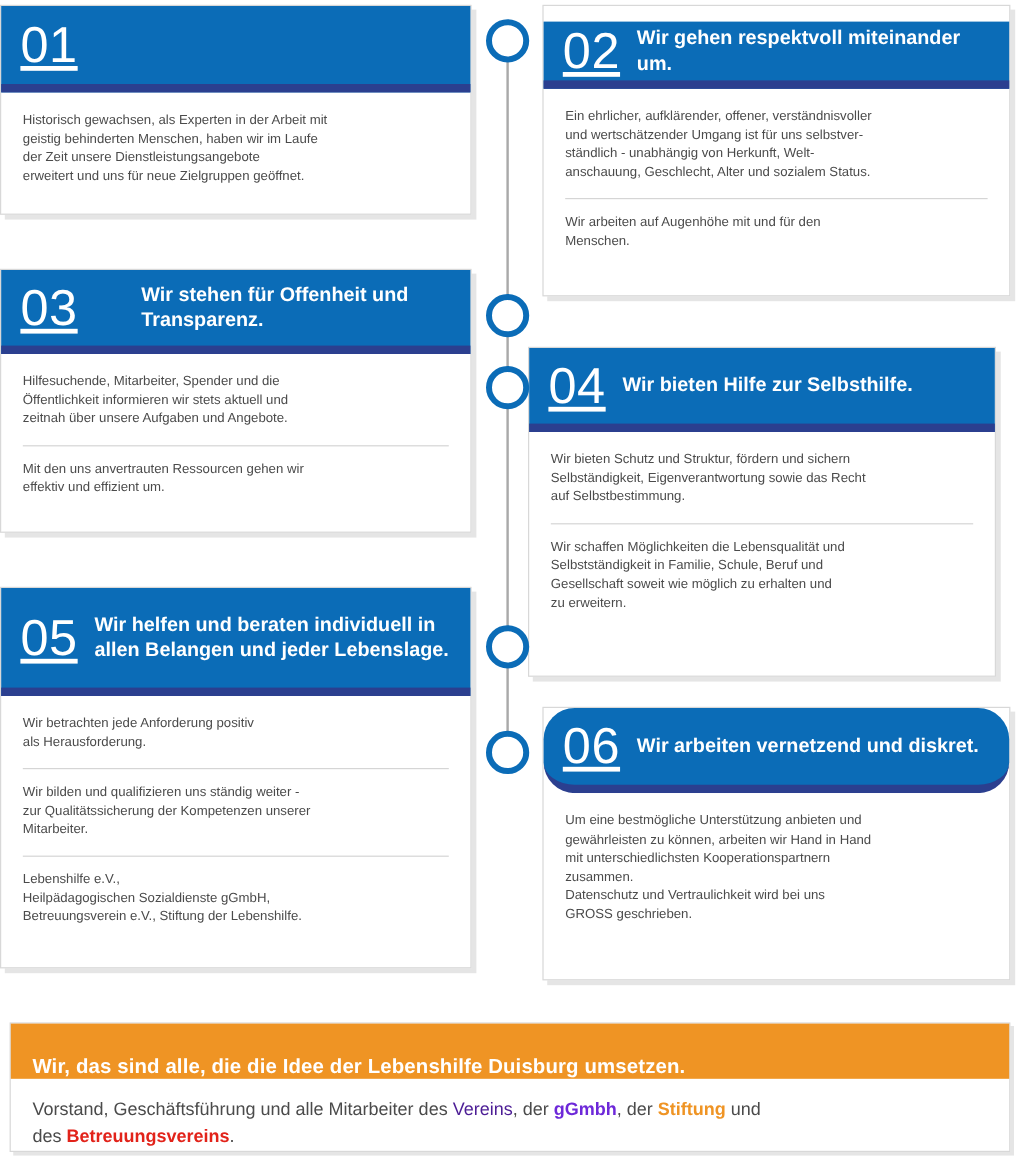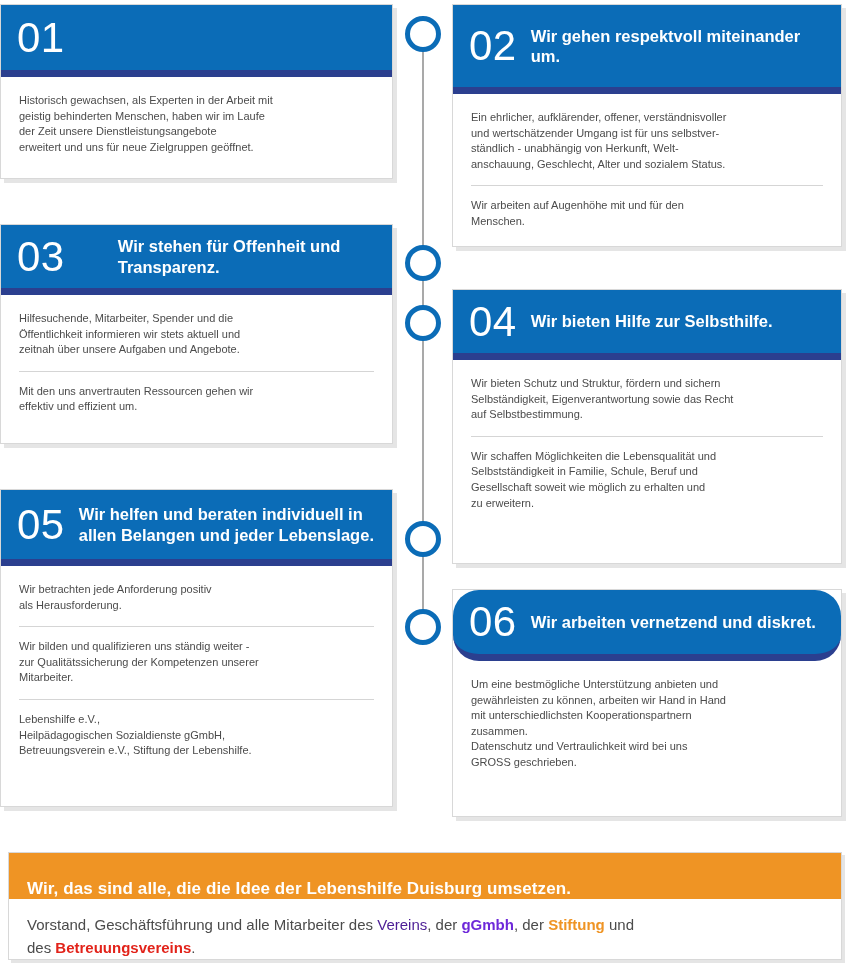--- a/index.html
+++ b/index.html
@@ -58,20 +58,21 @@
   }
   .card-number {
     color: #ffffff;
     font-size: 42px;
     font-weight: 300;
     line-height: 1;
     letter-spacing: 0.5px;
     flex: 0 0 auto;
     padding-right: 14px;
     font-family: "Liberation Sans", "DejaVu Sans", sans-serif;
+    text-decoration: underline;
   }
   .card-title {
     color: #ffffff;
     font-size: 16.5px;
     font-weight: bold;
     line-height: 1.22;
     flex: 1 1 auto;
     padding-right: 10px;
   }
   .card-body {
@@ -92,27 +93,27 @@
     height: 1px;
     background: #d5d5d5;
     border: 0;
     margin: 13px 0 12px 0;
   }
 
   
   #card-01 { left: 0px;   top: 4px;   width: 393px; height: 175px; }
   #card-01 .card-header { height: 72px; }
   #card-02 { left: 452px; top: 4px;   width: 390px; height: 243px; }
-  #card-02 .card-header { height: 89px; }
+  #card-02 .card-header { height: 56px; margin-top: 13px; }
   #card-03 { left: 0px;   top: 224px; width: 393px; height: 220px; }
   #card-03 .card-header { height: 70px; gap: 39px; }
-  #card-04 { left: 452px; top: 289px; width: 390px; height: 275px; }
+  #card-04 { left: 440px; top: 289px; width: 390px; height: 275px; }
   #card-04 .card-header { height: 70px; }
   #card-05 { left: 0px;   top: 489px; width: 393px; height: 318px; }
-  #card-05 .card-header { height: 76px; }
+  #card-05 .card-header { height: 90px; }
   #card-06 { left: 452px; top: 589px; width: 390px; height: 228px; }
   #card-06 .card-header { height: 71px; border-radius: 26px; }
 
   
   #node-1 { top: 16px;  }
   #node-2 { top: 245px; }
   #node-3 { top: 305px; }
   #node-4 { top: 521px; }
   #node-5 { top: 609px; }
 

